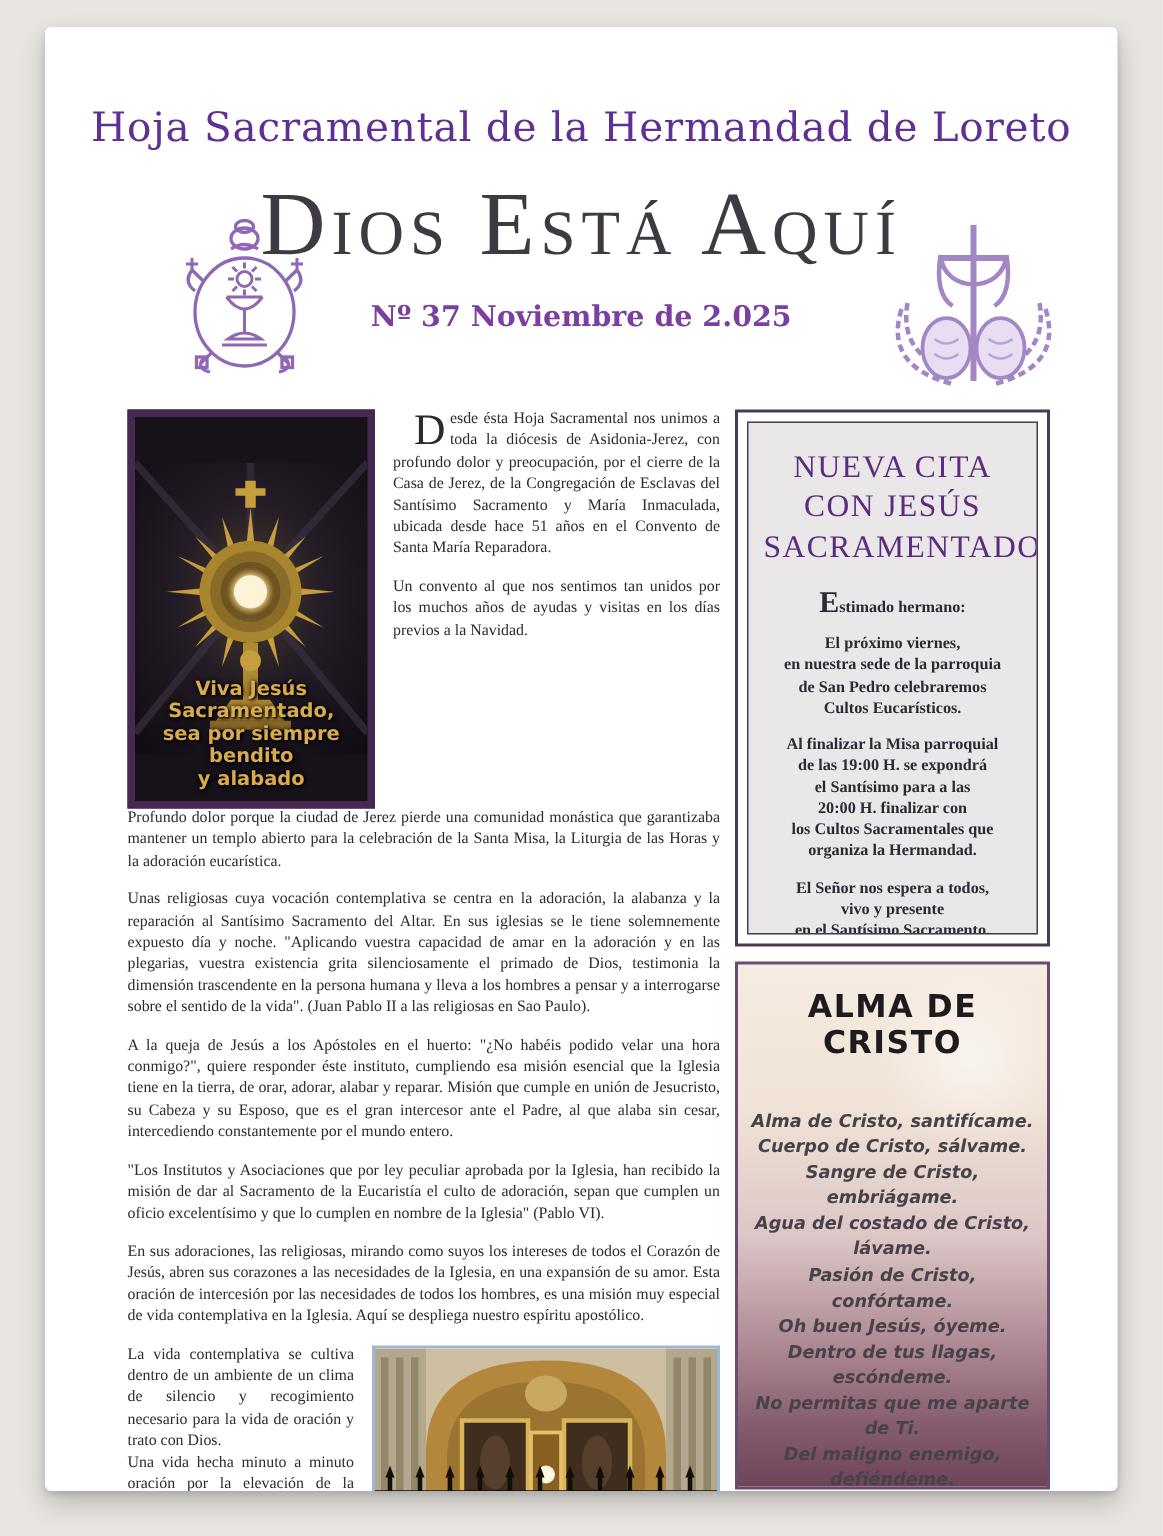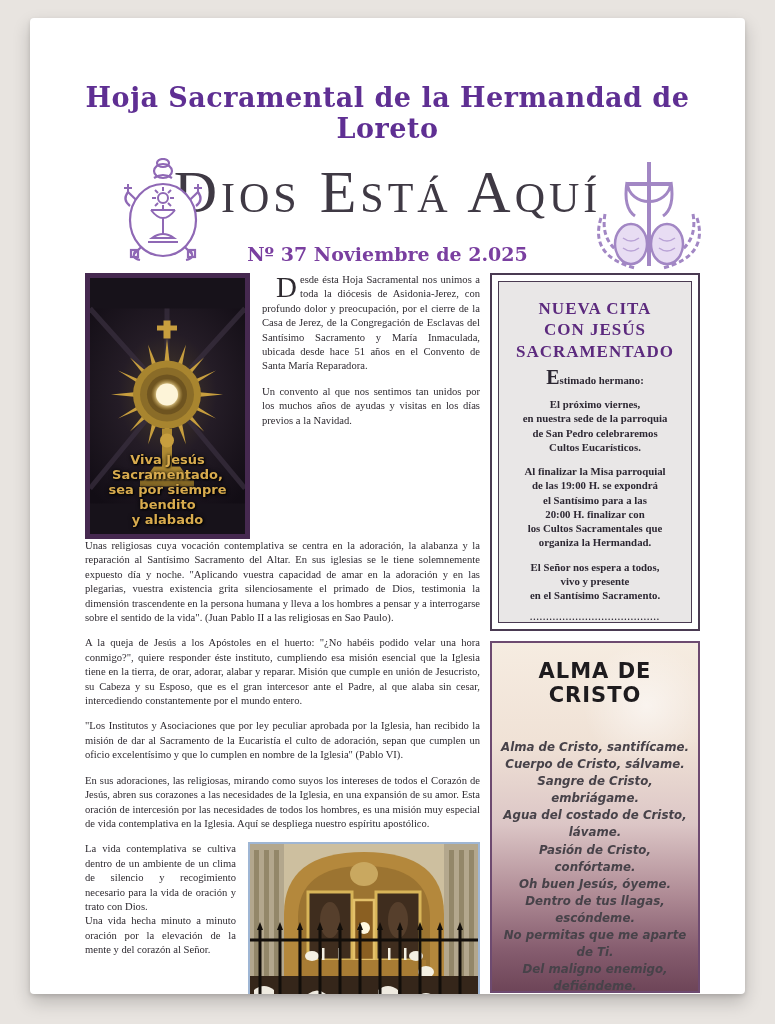--- a/index.html
+++ b/index.html
@@ -9,22 +9,22 @@
   .page {
     position:relative; width:715px; height:976px; margin:18px auto 0;
     background:#ffffff; border-radius:4px;
     box-shadow:0 8px 18px rgba(0,0,0,.20), 0 2px 4px rgba(0,0,0,.12);
     overflow:hidden;
   }
 
   
   .header { position:relative; height:237px; text-align:center; }
   .masthead {
-    padding-top:52px; font-family:"DejaVu Serif", serif; font-weight:bold;
-    font-size:27px; color:#5f2f93; letter-spacing:.5px;margin-top:12px;
+    padding-top:52px; font-family:"DejaVu Serif", serif; font-weight:normal;
+    font-size:27px; color:#5f2f93; letter-spacing:.5px;
   }
   .main-title {
     margin-top:14px; font-family:"Liberation Serif", serif;
     font-variant:small-caps; font-size:60px; color:#3f3944; letter-spacing:4px;
   }
   .issue-line {
     margin-top:16px; font-family:"DejaVu Serif", serif; font-weight:bold;
     font-size:19px; color:#7a3fa0;
   }
   .emblem { position:absolute; }
@@ -69,23 +69,23 @@
 
   
   .notice-box {
     height:358px; border:2px solid #4a3a52; background:#ffffff; padding:6px;
   }
   .notice-inner {
     height:100%; border:1px solid #4a3a52; background:#e9e7e7;
     padding:16px 10px; text-align:center; overflow:hidden;
   }
   .notice-title {
-    font-family:"Liberation Serif", serif; font-weight:bold; font-size:17px;
+    font-family:"Liberation Serif", serif; font-weight:normal; font-size:21px;
     line-height:1.25; color:#5c2a7e; letter-spacing:1px; white-space:pre-line;
-    margin-bottom:8px;
+    margin-bottom:18px;
   }
   .notice-p {
     font-family:"Liberation Serif", serif; font-weight:bold; font-size:10.8px;
     line-height:1.32; color:#2d2833; white-space:pre-line; margin-bottom:10px;
   }
   .notice-dots { letter-spacing:1px; font-size:9px; overflow:hidden; white-space:nowrap; }
 
   .alma-box {
     margin-top:10px; height:352px; border:2px solid #6d4a70; padding:16px 8px;
     background:
@@ -232,20 +232,21 @@
 sea por siempre bendito
 y alabado</figcaption>
         </figure>
 
         <div>
           <p class="para intro"><span class="dropcap">D</span><span>esde ésta Hoja Sacramental nos unimos a toda la diócesis de </span><b class="inbold">Asidonia-Jerez,</b><span>  con profundo dolor y preocupación, por el cierre de la Casa de Jerez, de la </span><b class="inbold">Congregación de Esclavas del Santísimo Sacramento y María Inmaculada,</b><span> ubicada desde hace 51 años en el Convento de Santa María Reparadora.</span></p>
           <p class="para intro">Un convento al que nos sentimos tan unidos por los muchos años de ayudas y visitas en los días previos a la Navidad.</p>
         </div>
       </div>
 
+      <p class="para">Profundo dolor porque la ciudad de Jerez pierde una comunidad monástica que garantizaba mantener un templo abierto para la celebración de la Santa Misa, la Liturgia de las Horas y la adoración eucarística.</p>
       <p class="para">Unas religiosas cuya vocación contemplativa se centra en la adoración, la alabanza y la reparación al Santísimo Sacramento del Altar. En sus iglesias se le tiene solemnemente expuesto día y noche. "Aplicando vuestra capacidad de amar en la adoración y en las plegarias, vuestra existencia grita silenciosamente el primado de Dios, testimonia la dimensión trascendente en la persona humana y lleva a los hombres a pensar y a interrogarse sobre el sentido de la vida". (Juan Pablo II a las religiosas en Sao Paulo).</p>
       <p class="para">A la queja de Jesús a los Apóstoles en el huerto: "¿No habéis podido velar una hora conmigo?", quiere responder éste instituto, cumpliendo esa misión esencial que la Iglesia tiene en la tierra, de orar, adorar, alabar y reparar. Misión que cumple en unión de Jesucristo, su Cabeza y su Esposo, que es el gran intercesor ante el Padre, al que alaba sin cesar, intercediendo constantemente por el mundo entero.</p>
       <p class="para">"Los Institutos y Asociaciones que por ley peculiar aprobada por la Iglesia, han recibido la misión de dar al Sacramento de la Eucaristía el culto de adoración, sepan que cumplen un oficio excelentísimo y que lo cumplen en nombre de la Iglesia" (Pablo VI).</p>
       <p class="para">En sus adoraciones, las religiosas, mirando como suyos los intereses de todos el Corazón de Jesús, abren sus corazones a las necesidades de la Iglesia, en una expansión de su amor. Esta oración de intercesión por las necesidades de todos los hombres, es una misión muy especial de vida contemplativa en la Iglesia. Aquí se despliega nuestro espíritu apostólico.</p>
 
       <div class="row-bottom">
         <div class="narrow-col">
           <p class="para" style="white-space:pre-line">La vida contemplativa se cultiva dentro de un ambiente de un clima de silencio y recogimiento necesario para la vida de oración y trato con Dios.
 Una vida hecha minuto a minuto oración por la elevación de la mente y del corazón al Señor.</p>
 

